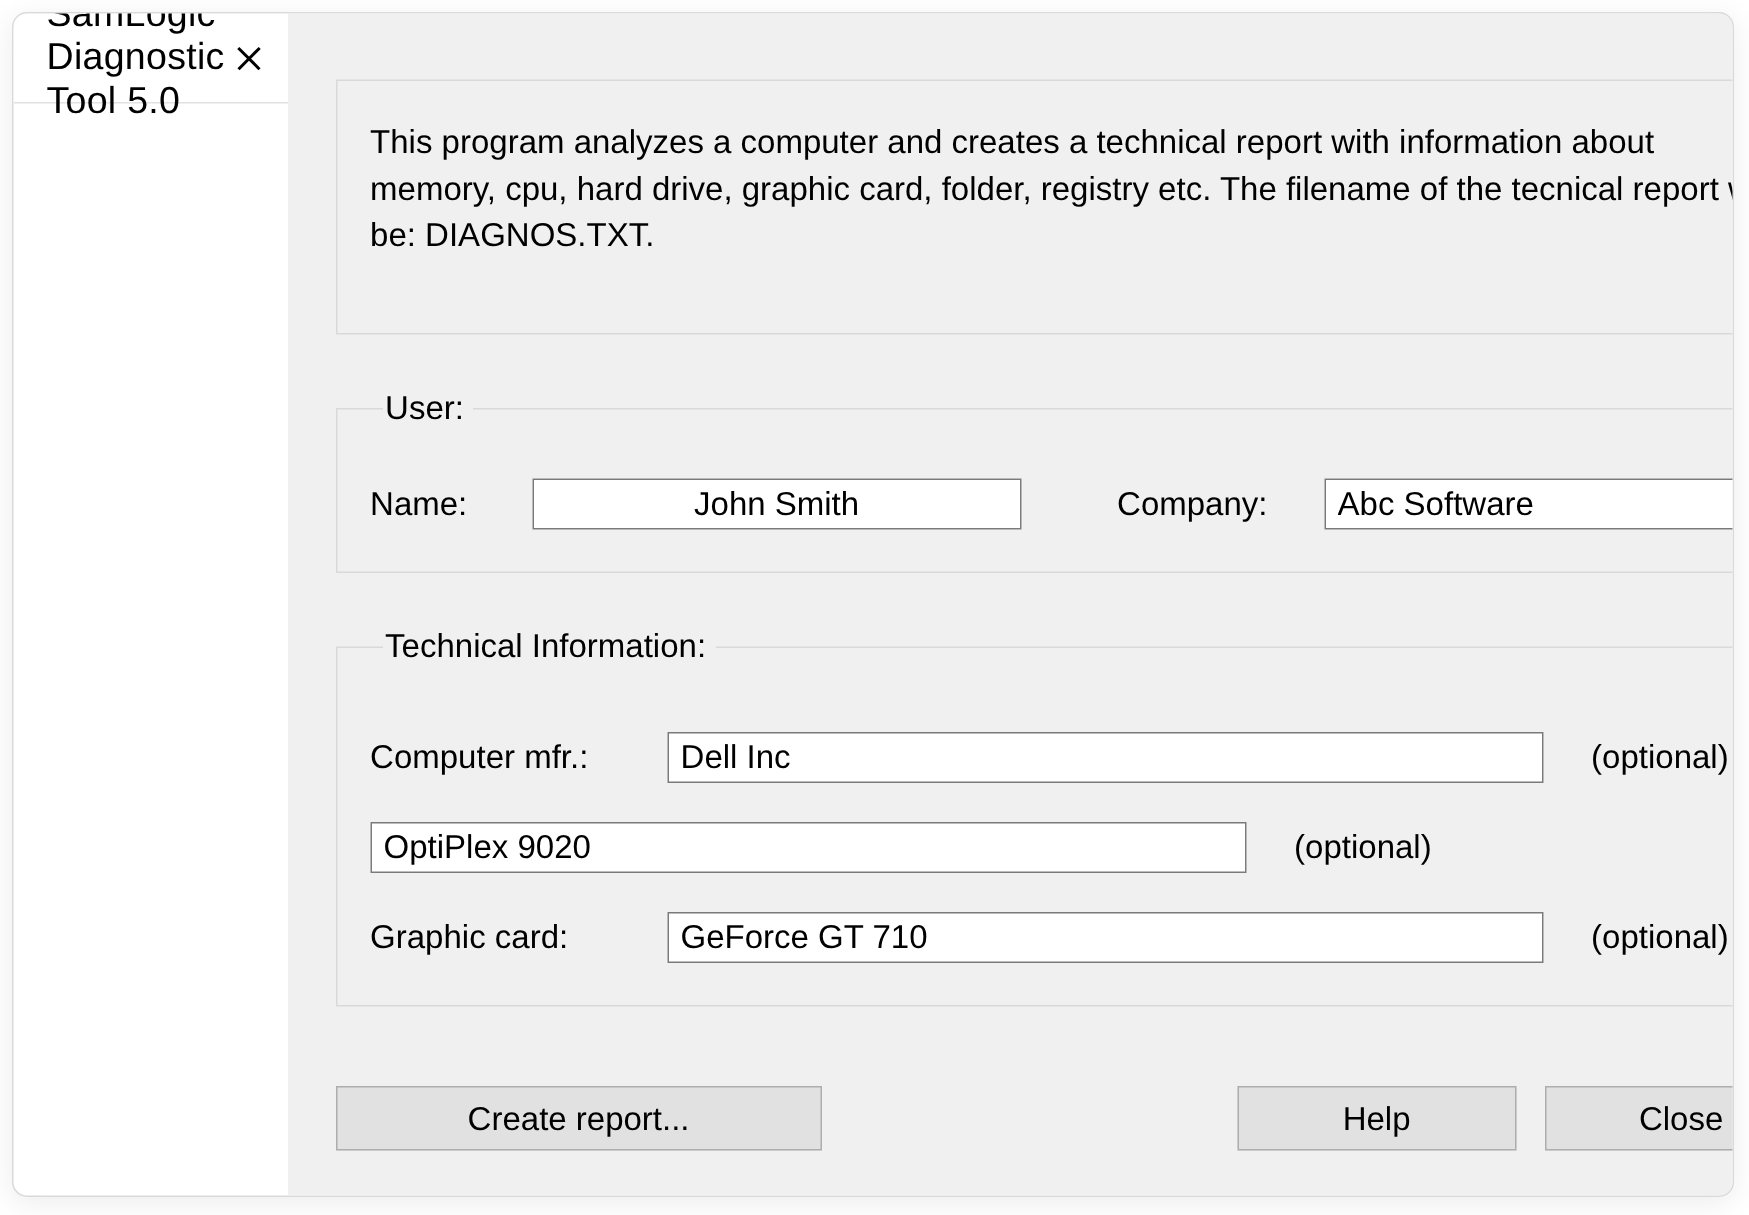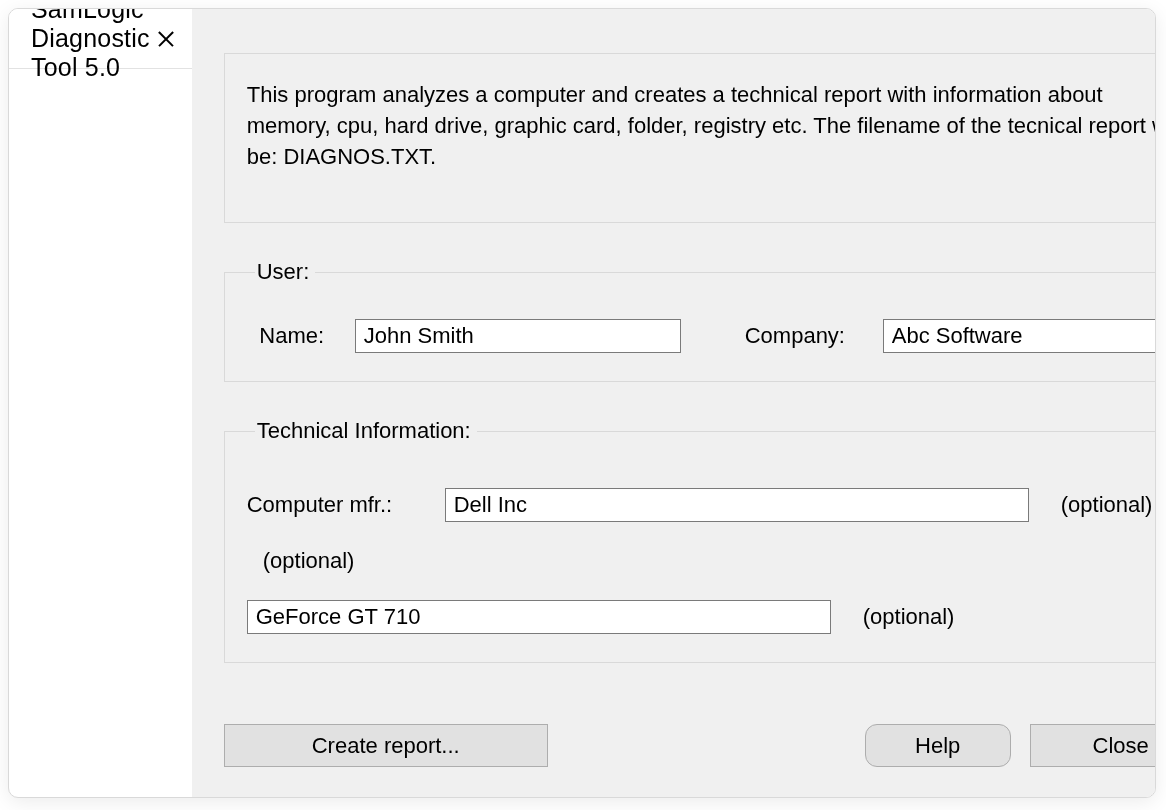--- a/index.html
+++ b/index.html
@@ -94,37 +94,37 @@
       align-items: center;
       gap: 18px;
       margin-top: 14px;
     }
     .user-row .lbl {
       font-size: 22px;
       color: #000000;
     }
     .user-row .lbl.name {
       width: 90px;
-      text-align: center;
     }
     .user-row .lbl.company {
       margin-left: 46px;
       width: 120px;
     }
     input.txt {
       background: #ffffff;
       border: 1px solid #7a7a7a;
       height: 34px;
       font-size: 22px;
       padding: 2px 8px;
       font-family: inherit;
       color: #000000;
     }
     input.name-input {
       width: 326px;
+      text-align: center;
     }
     input.company-input {
       flex: 1;
     }
     .tech-row {
       display: flex;
       align-items: center;
       gap: 16px;
       margin-top: 26px;
     }
@@ -153,21 +153,21 @@
       background: #e1e1e1;
       border: 1px solid #adadad;
       font-size: 22px;
       font-family: inherit;
       color: #000000;
       height: 43px;
       cursor: pointer;
     }
     .btn.create { width: 324px; }
     .spacer { flex: 1; }
-    .btn.help { width: 146px; border-radius: 12px; }
+    .btn.help { width: 186px; }
     .btn.close { width: 182px; }
   </style>
 </head>
 <body>
 
 <div class="window">
   <div class="titlebar">
     <span class="title-text">SamLogic Diagnostic Tool  5.0</span>
     <span class="close-icon"></span>
   </div>
@@ -188,24 +188,26 @@
     <fieldset class="group">
       <legend>Technical Information:</legend>
 
       <div class="tech-row">
         <span class="lbl">Computer mfr.:</span>
         <input class="txt" value="Dell Inc" style="">
         <span class="optional">(optional)</span>
       </div>
 
       <div class="tech-row">
+        <input class="txt" value="OptiPlex 9020" style="">
         <span class="optional">(optional)</span>
       </div>
 
       <div class="tech-row">
+        <span class="lbl">Graphic card:</span>
         <input class="txt" value="GeForce GT 710" style="">
         <span class="optional">(optional)</span>
       </div>
     </fieldset>
 
     <div class="button-row">
       <button class="btn create">Create report...</button>
       <div class="spacer"></div>
       <button class="btn help">Help</button>
       <button class="btn close">Close</button>

